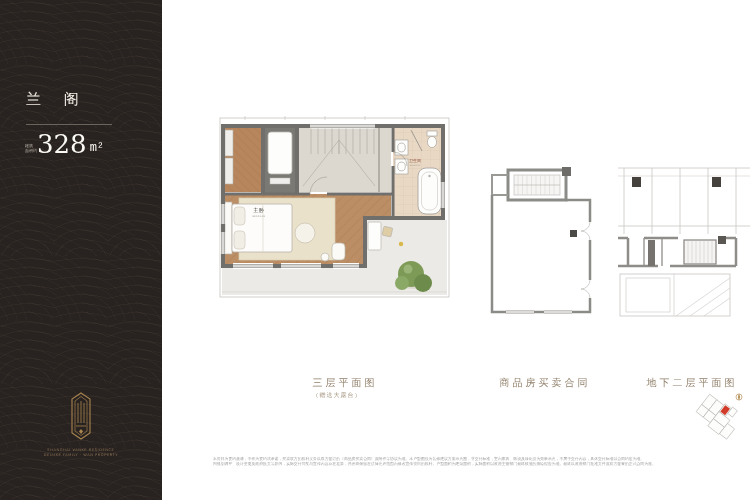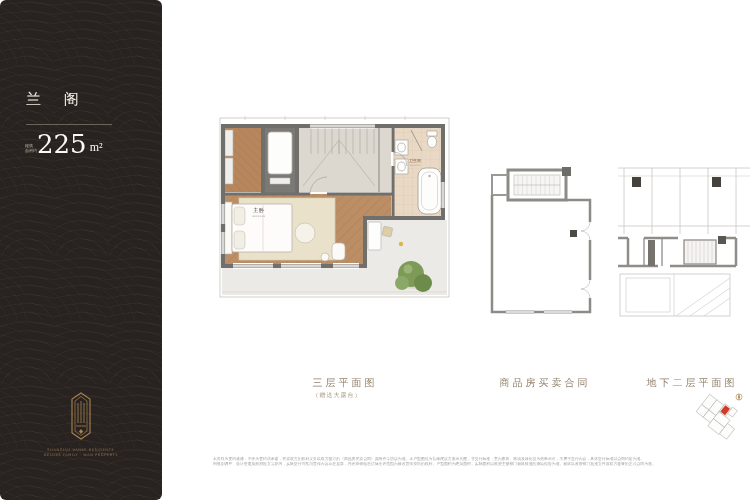--- a/index.html
+++ b/index.html
@@ -10,39 +10,38 @@
   }
   
   .sidebar{
     position:absolute;left:0;top:0;width:162px;height:500px;
     background-color:#282220;
     background-image:
       repeating-radial-gradient(circle at 50% 108%, rgba(205,178,132,0.05) 0 1px, transparent 1px 9px),
       repeating-radial-gradient(circle at 0% 108%, rgba(205,178,132,0.04) 0 1px, transparent 1px 9px);
     background-size:54px 128px,54px 128px;
     background-position:0 0,27px 64px;
-    border-radius:6px;
   }
   .sb-title{
     position:absolute;left:26px;top:90px;
     font-family:"DejaVu Serif","Liberation Serif",serif;
     font-size:15px;letter-spacing:9px;color:#f3efe6;white-space:nowrap;
   }
   .sb-divider{position:absolute;left:26px;top:124px;width:86px;height:1px;background:#6a645b;}
   .sb-area{position:absolute;left:25px;top:131px;display:flex;align-items:flex-end;}
   .sb-area-prefix{
     width:16px;margin-bottom:4px;color:#b7b0a4;
     font-size:7px;line-height:7.5px;transform:scale(0.58);transform-origin:left bottom;white-space:nowrap;
   }
   .sb-area-value{
     font-family:"DejaVu Serif","Liberation Serif",serif;
     font-size:26px;line-height:26px;color:#fbf9f4;margin-left:-4px;
   }
   .sb-area-unit{
-    font-family:Liberation Serif, serif;
+    font-family:Liberation Mono, monospace;
     font-size:12px;color:#fbf9f4;margin-left:3px;margin-bottom:2px;
   }
   .sb-layout{
     position:absolute;left:25px;top:168px;color:#f0ece2;
     font-size:12px;letter-spacing:2px;white-space:nowrap;
   }
   .sb-emblem{position:absolute;left:0;top:392px;width:162px;text-align:center;}
   .sb-brand{
     position:absolute;left:0;top:448px;width:162px;height:14px;overflow:visible;
   }
@@ -80,21 +79,21 @@
 
 <div class="sidebar">
   <div class="sb-title">兰 阁</div>
   <div class="sb-divider"></div>
 
   <div class="sb-area">
     <div class="sb-area-prefix">
       <div>建筑</div>
       <div>面积约</div>
     </div>
-    <div class="sb-area-value">225</div>
+    <div class="sb-area-value">328</div>
     <div class="sb-area-unit">m²</div>
   </div>
 
 
   <div class="sb-emblem">
     <svg width="22" height="48" viewBox="0 0 22 48">
       <g fill="none" stroke="#a8854f" stroke-width="1.1">
         <path d="M11 1 L20 7 V41 L11 47 L2 41 V7 Z"></path>
         <path d="M11 4.5 L17 9 V39 L11 43.5 L5 39 V9 Z" stroke-width="0.7"></path>
         <line x1="8" y1="11" x2="8" y2="31" stroke-width="0.8"></line>

